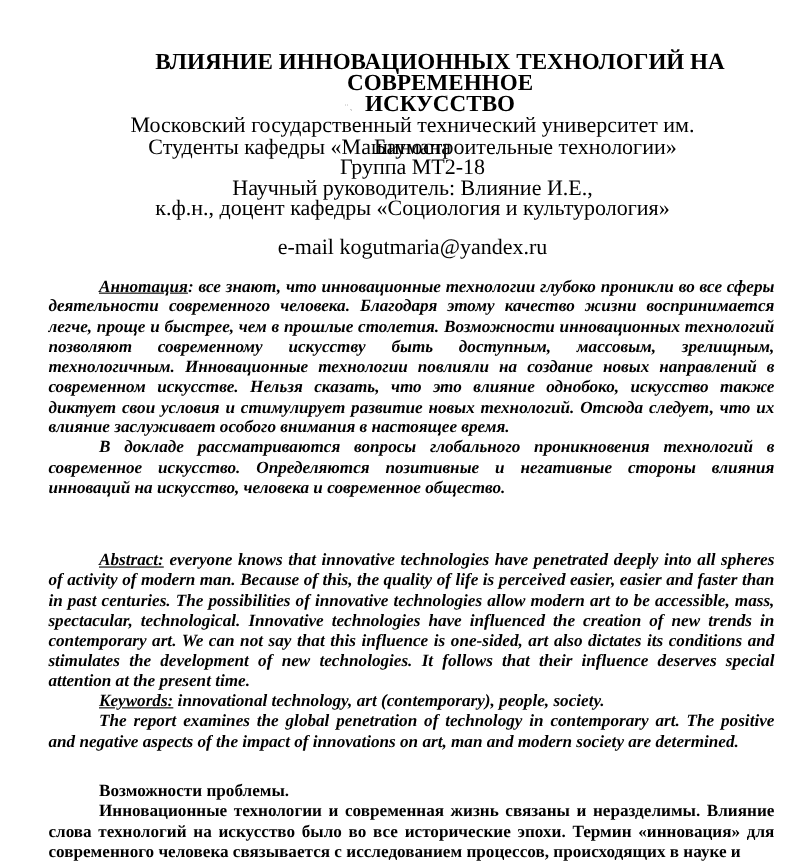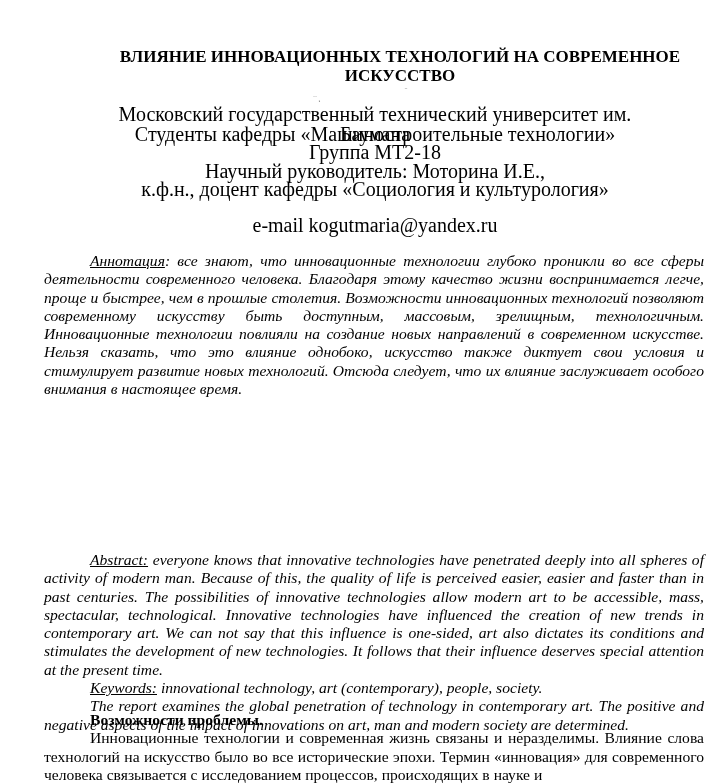--- a/index.html
+++ b/index.html
@@ -4,63 +4,64 @@
   <style>
     html, body { margin: 0; padding: 0; background: #ffffff; }
     body {
       width: 727px; height: 783px; overflow: hidden; position: relative;
       font-family: "Liberation Serif", "DejaVu Serif", serif;
       color: #000;
     }
     .page { position: absolute; left: 0; top: 0; width: 727px; height: 783px; }
     .title {
       position: absolute; left: 100px; width: 600px; top: 47px;
-      text-align: center; font-weight: bold; font-size: 17px; line-height: 19px;
+      text-align: center; font-weight: bold; font-size: 21px; line-height: 19px;
     }
     .artifact { position: absolute; font-size: 6px; color: #333; line-height: 6px; }
     .center-line {
       position: absolute; left: 100px; width: 550px; text-align: center;
       font-size: 20px; line-height: 20px;
     }
     .body-text {
       position: absolute; left: 44px; width: 660px;
       font-size: 15.6px; line-height: 18.3px; text-align: justify;
     }
     .italic { font-style: italic; }
     .indent { text-indent: 46px; }
     .ul { text-decoration: underline; }
     .bold { font-weight: bold; }
-    p { margin: 0; }
+    p { margin: 0; font-weight: bold; }
   </style>
 </head>
 <body>
 
 <div class="page">
 
   <div class="title">
     <div>ВЛИЯНИЕ ИННОВАЦИОННЫХ ТЕХНОЛОГИЙ НА СОВРЕМЕННОЕ</div>
     <div>ИСКУССТВО</div>
   </div>
 
   <div class="artifact" style="left:313px; top:95px;">˙˙ ˛</div>
   <div class="artifact" style="left:405px; top:88px;">‾</div>
 
   <div class="center-line" style="top:104px;">Московский государственный технический университет им. Баумана</div>
   <div class="center-line" style="top:124px;">Студенты кафедры «Машиностроительные технологии»</div>
   <div class="center-line" style="top:142px;">Группа МТ2-18</div>
-  <div class="center-line" style="top:161px;">Научный руководитель: Моторина И.Е.,</div>
+  <div class="center-line" style="top:161px;">Научный руководитель: Влияние И.Е.,</div>
   <div class="center-line" style="top:179px;">к.ф.н., доцент кафедры «Социология и культурология»</div>
   <div class="center-line" style="top:215px;">e-mail kogutmaria@yandex.ru</div>
 
   <div class="body-text italic" style="top:252px;">
     <p class="indent"><span class="ul">Аннотация</span><span>: все знают, что инновационные технологии глубоко проникли во все сферы деятельности современного человека. Благодаря этому качество жизни воспринимается легче, проще и быстрее, чем в прошлые столетия. Возможности инновационных технологий позволяют современному искусству быть доступным, массовым, зрелищным, технологичным. Инновационные технологии повлияли на создание новых направлений в современном искусстве. Нельзя сказать, что это влияние однобоко, искусство также диктует свои условия и стимулирует развитие новых технологий. Отсюда следует, что их влияние заслуживает особого внимания в настоящее время.</span></p>
+    <p class="indent">В докладе рассматриваются вопросы глобального проникновения технологий в современное искусство. Определяются позитивные и негативные стороны влияния инноваций на искусство, человека и современное общество.</p>
   </div>
 
 
-  <div class="body-text italic" style="top:551px;">
+  <div class="body-text italic" style="top:501px;">
     <p class="indent"><span class="ul">Abstract:</span><span> everyone knows that innovative technologies have penetrated deeply into all spheres of activity of modern man. Because of this, the quality of life is perceived easier, easier and faster than in past centuries. The possibilities of innovative technologies allow modern art to be accessible, mass, spectacular, technological. Innovative technologies have influenced the creation of new trends in contemporary art. We can not say that this influence is one-sided, art also dictates its conditions and stimulates the development of new technologies. It follows that their influence deserves special attention at the present time.</span></p>
     <p class="indent"><span class="ul">Keywords:</span><span> innovational technology, art (contemporary), people, society.</span></p>
     <p class="indent">The report examines the global penetration of technology in contemporary art. The positive and negative aspects of the impact of innovations on art, man and modern society are determined.</p>
   </div>
 
   <div class="body-text" style="top:711px;">
     <p class="indent bold">Возможности проблемы.</p>
     <p class="indent">Инновационные технологии и современная жизнь связаны и неразделимы. Влияние слова технологий на искусство было во все исторические эпохи. Термин «инновация» для современного человека связывается с исследованием процессов, происходящих в науке и</p>
   </div>
 

